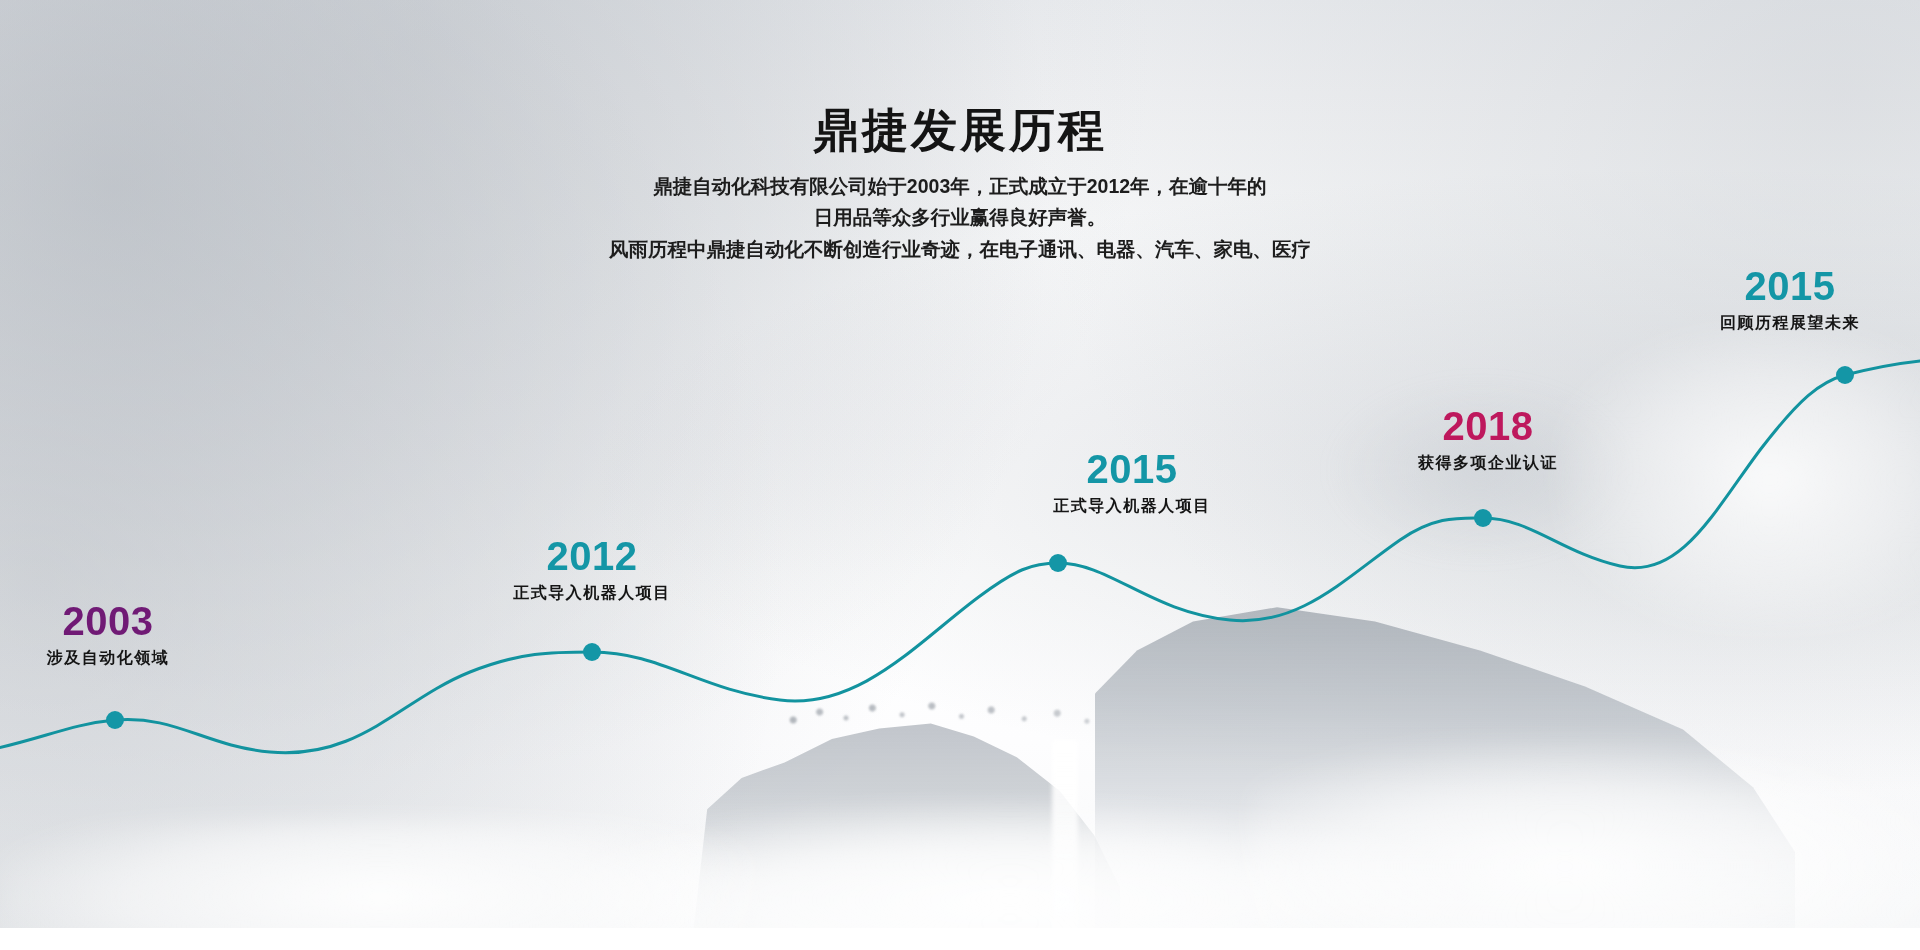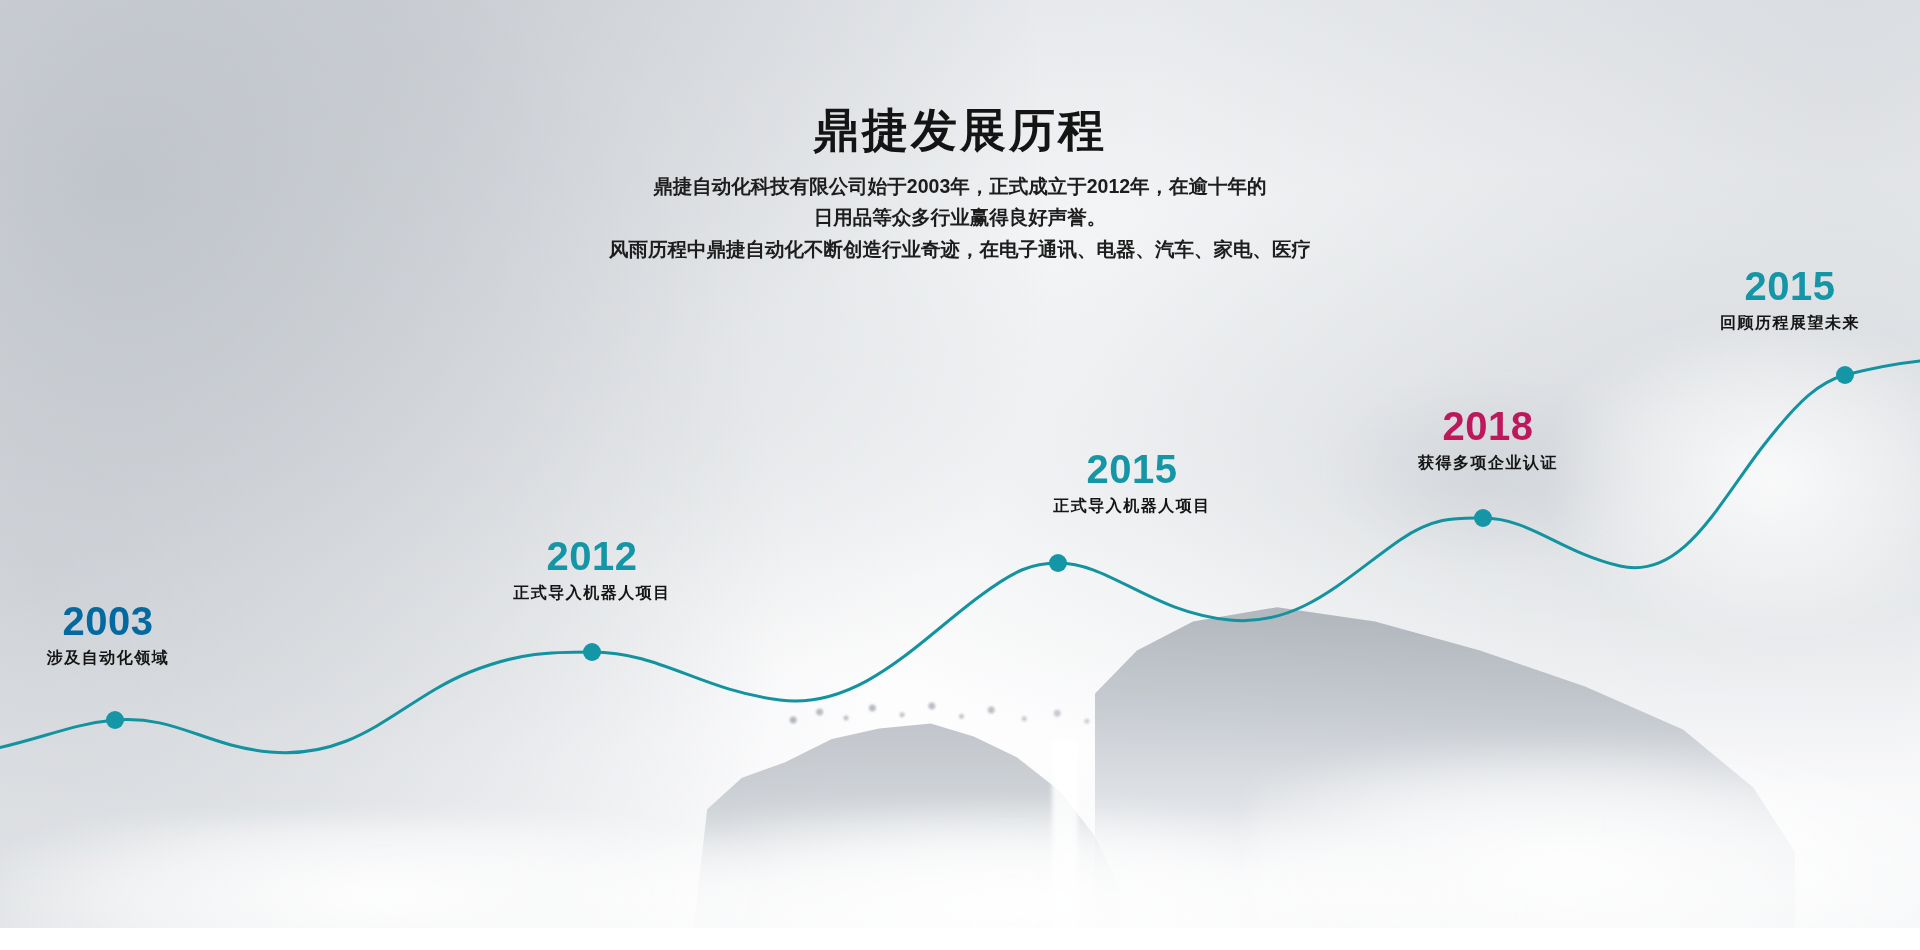--- a/index.html
+++ b/index.html
@@ -230,21 +230,21 @@
         <circle cx="115" cy="720" r="9" fill="#1496a6"></circle>
         <circle cx="592" cy="652" r="9" fill="#1496a6"></circle>
         <circle cx="1058" cy="563" r="9" fill="#1496a6"></circle>
         <circle cx="1483" cy="518" r="9" fill="#1496a6"></circle>
         <circle cx="1845" cy="375" r="9" fill="#1496a6"></circle>
       </g>
   </svg>
 
   <div id="milestone-labels">
       <div class="milestone" style="left: 108px; top: 600px;">
-        <span class="milestone-year" style="color: #0369a1; text-align: center;">2003</span>
+        <span class="milestone-year" style="color: #701a75; text-align: center;">2003</span>
         <span class="milestone-desc">涉及自动化领域</span>
       </div>
       <div class="milestone" style="left: 592px; top: 535px;">
         <span class="milestone-year" style="color: rgb(20, 150, 166);">2012</span>
         <span class="milestone-desc">正式导入机器人项目</span>
       </div>
       <div class="milestone" style="left: 1132px; top: 448px;">
         <span class="milestone-year" style="color: rgb(20, 150, 166);">2015</span>
         <span class="milestone-desc">正式导入机器人项目</span>
       </div>

